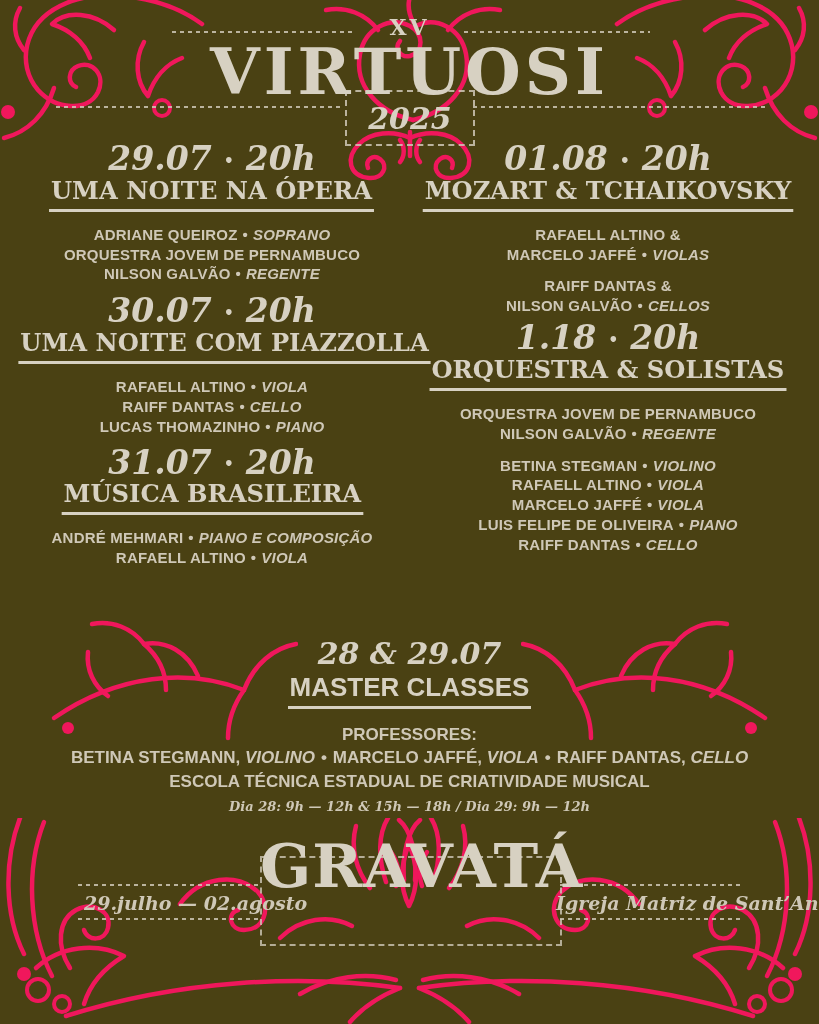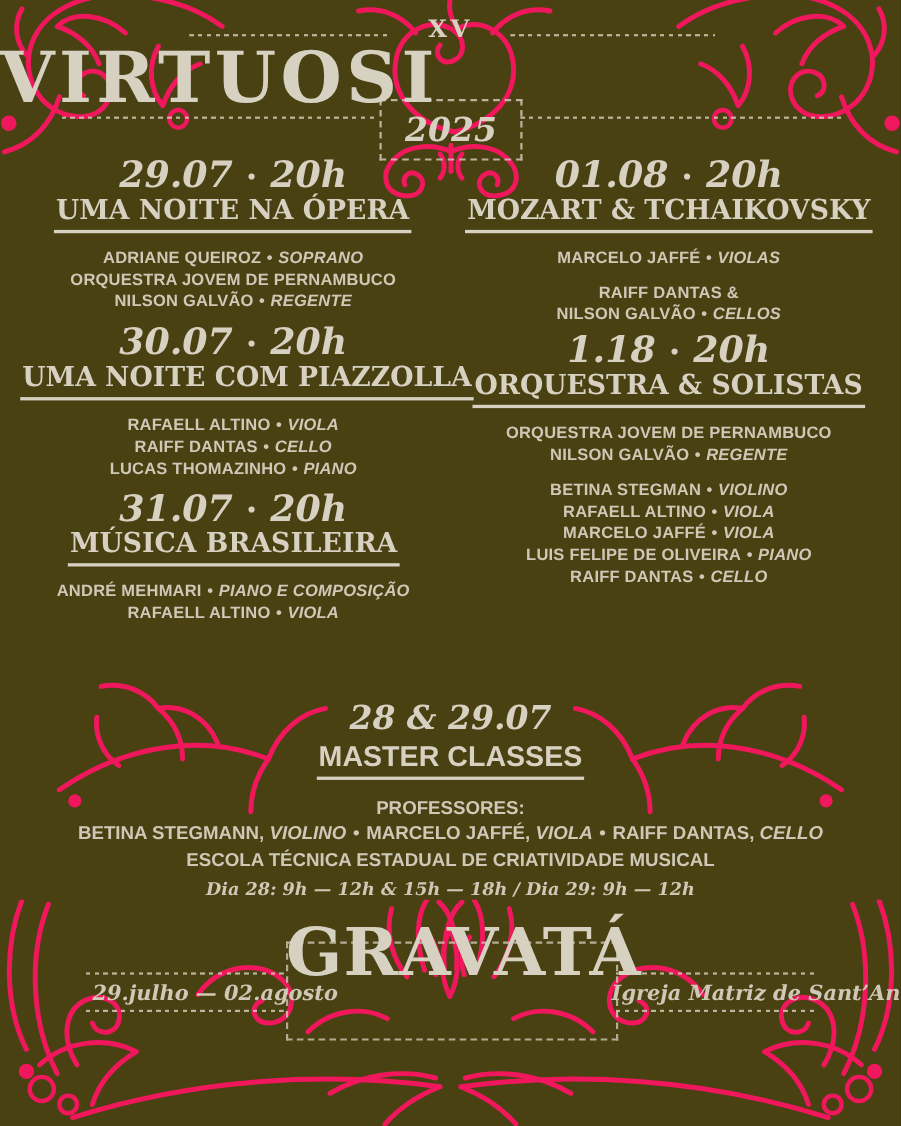--- a/index.html
+++ b/index.html
@@ -24,21 +24,21 @@
     background:repeating-linear-gradient(90deg,rgba(207,200,183,.85) 0 4px,transparent 4px 8px);}
   .year-box{position:absolute;z-index:2;left:345px;top:90px;width:126px;height:52px;
     border:2px dashed rgba(207,200,183,.85);display:flex;align-items:center;justify-content:center;}
   .gravata-box{position:absolute;z-index:2;left:260px;top:856px;width:298px;height:86px;
     border:2px dashed rgba(207,200,183,.8);}
 
   .txt{position:absolute;z-index:3;}
 
   .edition{left:0;right:0;top:14px;text-align:center;
     font-family:"DejaVu Serif",serif;font-weight:bold;font-size:22px;letter-spacing:3px;color:var(--cream-bright);}
-  .main-title{left:0;right:0;top:34px;
+  .main-title{left:0;right:0;top:34px;text-align:center;
     font-family:"DejaVu Serif",serif;font-weight:bold;font-size:64px;letter-spacing:4px;color:var(--cream-bright);}
   .year{font-family:"DejaVu Serif",serif;font-style:italic;font-weight:bold;font-size:30px;color:var(--cream-bright);position:relative;z-index:3;}
 
   .col{position:absolute;z-index:3;top:142px;width:400px;text-align:center;}
   .col-left{left:12px;}
   .col-right{left:408px;}
 
   .event-date{font-family:"DejaVu Serif",serif;font-style:italic;font-weight:bold;font-size:33px;line-height:1.05;color:var(--cream-bright);}
   .event-date .dot{font-style:normal;font-size:0.48em;vertical-align:0.28em;margin:0 12px;}
   .event-title{display:inline-block;font-family:"DejaVu Serif",serif;font-weight:bold;font-size:25px;line-height:1.05;
@@ -55,21 +55,21 @@
   .col-left .ev-2{margin-bottom:9px;}
   .col-right .ev-1{margin-bottom:5px;}
 
   .mc{left:0;right:0;top:638px;text-align:center;}
   .mc-date{font-family:"DejaVu Serif",serif;font-style:italic;font-weight:bold;font-size:30px;line-height:1.05;color:var(--cream-bright);text-align:center;}
   .mc-title{display:inline-block;font-family:Liberation Sans, sans-serif;font-weight:bold;font-size:26px;line-height:1.05;
     color:var(--cream-bright);border-bottom:3px solid var(--cream-bright);padding:2px 2px 5px;margin-top:2px;}
   .mc-body{margin-top:14px;font-weight:bold;font-size:17px;line-height:1.38;}
   .mc-profs .sep{margin:0 6px;}
   .mc-profs em,.mc-body em{font-style:italic;font-weight:bold;}
-  .mc-sched{margin-top:5px;font-family:"DejaVu Serif",serif;font-style:italic;font-weight:bold;font-size:16px;color:var(--cream);}
+  .mc-sched{margin-top:5px;font-family:"DejaVu Serif",serif;font-style:italic;font-weight:bold;font-size:13px;color:var(--cream);}
 
   .foot-dates{left:84px;top:892px;width:190px;text-align:center;
     font-family:"DejaVu Serif",serif;font-style:italic;font-weight:bold;font-size:19px;white-space:nowrap;}
   .foot-city{left:260px;top:831px;width:298px;text-align:center;
     font-family:"DejaVu Serif",serif;font-weight:bold;font-size:60px;letter-spacing:1px;color:var(--cream-bright);}
   .foot-venue{left:556px;top:892px;width:236px;text-align:center;
     font-family:"DejaVu Serif",serif;font-style:italic;font-weight:bold;font-size:19px;white-space:nowrap;}
 </style>
 </head>
 <body>
@@ -209,20 +209,21 @@
 
   <div class="col col-right">
 
     <div class="ev ev-1">
       <div class="event-date"><span>01.08</span><span class="dot">•</span><span>20h</span></div>
       <div><span class="event-title">MOZART &amp; TCHAIKOVSKY</span></div>
       <div class="lines">
         <div class="group">
         </div>
         <div class="group">
+          <div class="perf"><span class="name">RAFAELL ALTINO &amp;</span></div>
           <div class="perf"><span class="name">MARCELO JAFFÉ</span><span class="sep">•</span><em class="role">VIOLAS</em></div>
         </div>
         <div class="group">
           <div class="perf"><span class="name">RAIFF DANTAS &amp;</span></div>
           <div class="perf"><span class="name">NILSON GALVÃO</span><span class="sep">•</span><em class="role">CELLOS</em></div>
         </div>
       </div>
     </div>
 
     <div class="ev ev-2">

